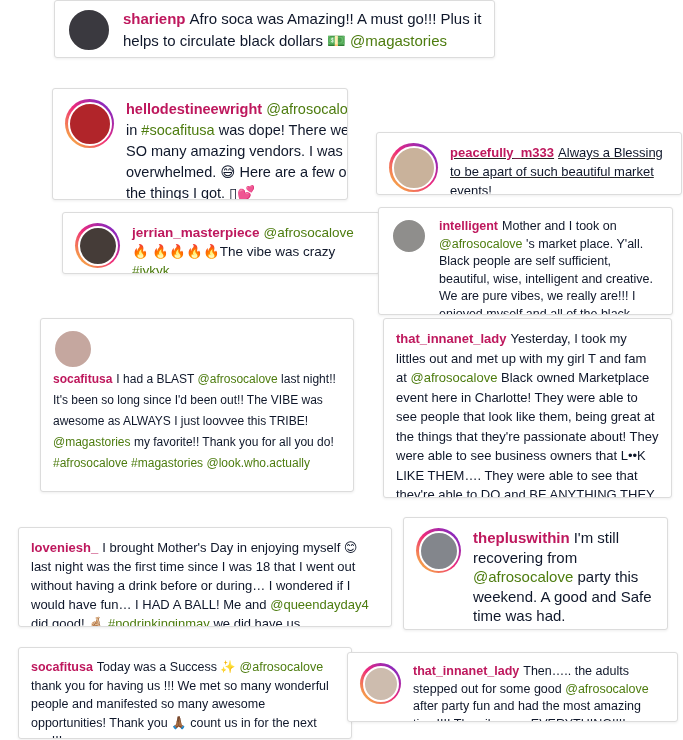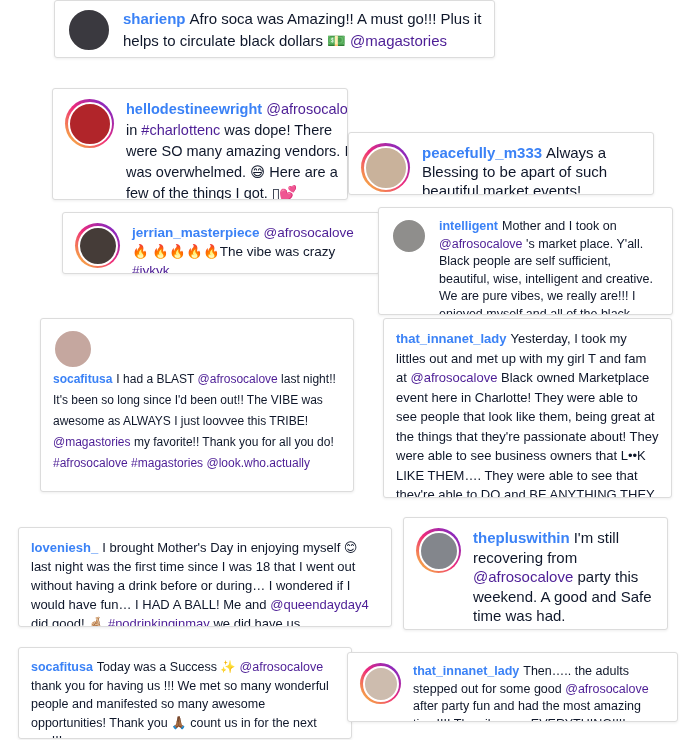--- a/index.html
+++ b/index.html
@@ -38,28 +38,28 @@
   }
   .avatar-inner {
     border-radius: 50%;
     border: 2px solid #ffffff;
     background: #999;
   }
   .av44 .avatar-inner { width: 44px; height: 44px; }
   .av40 .avatar-inner { width: 40px; height: 40px; }
   .av36 .avatar-inner { width: 36px; height: 36px; }
   .text { flex: 1 1 auto; }
-  .user { font-weight: 700; color: #3b82f6; margin-right: 4px; cursor: pointer; }
-  .seg-link { color: #4c1d95; cursor: pointer; text-align: right; }
+  .user { font-weight: 700; color: #be185d; margin-right: 4px; cursor: pointer; }
+  .seg-link { color: #4d7c0f; cursor: pointer; text-align: right; }
   .seg-text { color: #0f172a; }
 
   
   .c1  { left: 54px;  top: 0px;   width: 441px; height: 58px;  font-size: 15px;   line-height: 22px;   padding: 7px 12px; }
   .c2  { left: 52px;  top: 88px;  width: 296px; height: 112px; font-size: 14.5px; line-height: 21px; }
-  .c3  { left: 348px; top: 132px; width: 306px; height: 63px;  font-size: 15px; line-height: 19px; }
+  .c3  { left: 376px; top: 132px; width: 306px; height: 63px;  font-size: 13px; line-height: 19px; text-decoration: underline; }
   .c4  { left: 62px;  top: 212px; width: 318px; height: 62px;  font-size: 13.5px; line-height: 19px; }
   .c5  { left: 378px; top: 207px; width: 295px; height: 108px; font-size: 12.5px; line-height: 17.5px; }
   .c6  { left: 40px;  top: 318px; width: 314px; height: 174px; font-size: 12px; line-height: 21px; flex-direction: column; }
   .c7  { left: 383px; top: 318px; width: 289px; height: 180px; font-size: 13px;   line-height: 19.5px; }
   .c8  { left: 18px;  top: 527px; width: 374px; height: 100px; font-size: 13px;   line-height: 19px; }
   .c9  { left: 403px; top: 517px; width: 265px; height: 113px; font-size: 15px;   line-height: 19.5px; }
   .c10 { left: 18px;  top: 647px; width: 334px; height: 92px;  font-size: 12.5px; line-height: 18.5px; }
   .c11 { left: 347px; top: 652px; width: 331px; height: 70px;  font-size: 12.5px; line-height: 17.5px; }
 </style>
 </head>
@@ -74,21 +74,21 @@
     <div class="text">
       <span class="user">sharienp</span><span><span class="seg-text">Afro soca was Amazing!! A must go!!! Plus it helps to circulate black dollars 💵 </span><span class="seg-link">@magastories</span></span>
     </div>
   </div>
 
   <div class="card c2">
     <div class="avatar-wrap ring av44">
       <div class="avatar-inner" style="background: rgb(177, 37, 42);"></div>
     </div>
     <div class="text">
-      <span class="user">hellodestineewright</span><span><span class="seg-link">@afrosocalove</span><span class="seg-text"> in </span><span class="seg-link">#charlottenc</span><span class="seg-text"> was dope! There were SO many amazing vendors. I was overwhelmed. 😅 Here are a few of the things I got. ▯💕</span></span>
+      <span class="user">hellodestineewright</span><span><span class="seg-link">@afrosocalove</span><span class="seg-text"> in </span><span class="seg-link">#socafitusa</span><span class="seg-text"> was dope! There were SO many amazing vendors. I was overwhelmed. 😅 Here are a few of the things I got. ▯💕</span></span>
     </div>
   </div>
 
   <div class="card c3">
     <div class="avatar-wrap ring av44">
       <div class="avatar-inner" style="background: rgb(201, 178, 155);"></div>
     </div>
     <div class="text">
       <span class="user">peacefully_m333</span><span><span class="seg-text">Always a Blessing to be apart of such beautiful market events!</span></span>
     </div>

